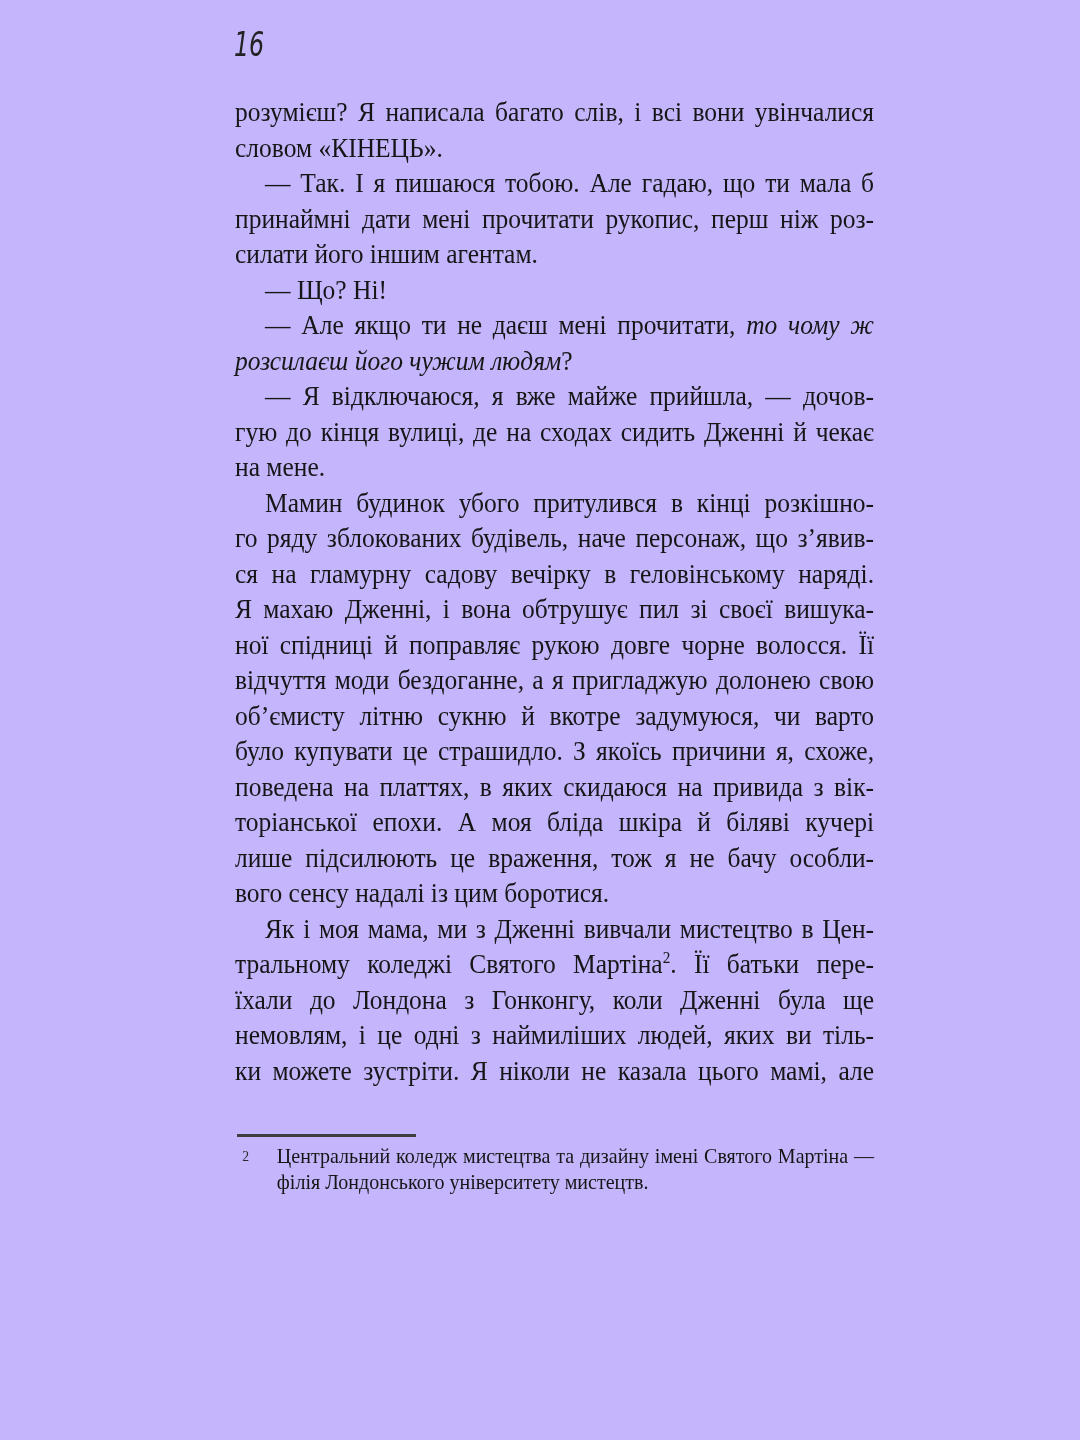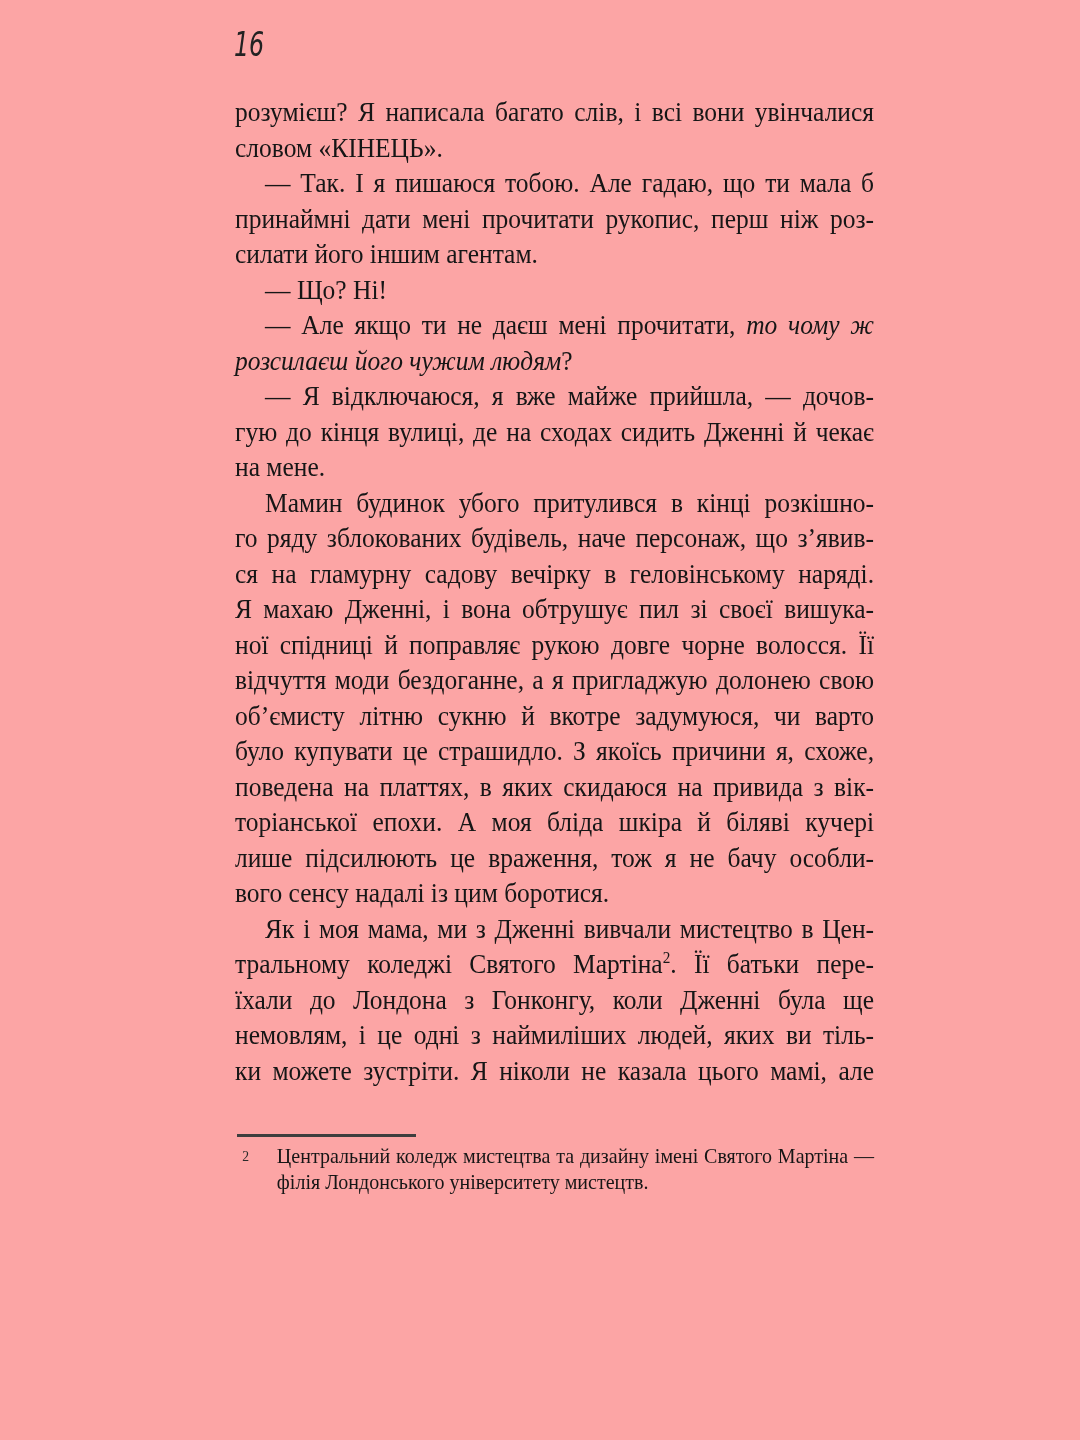--- a/index.html
+++ b/index.html
@@ -1,20 +1,20 @@
 <!DOCTYPE html>
 <html><head>
 <meta charset="utf-8">
 <style>
   html, body { margin: 0; padding: 0; background: #ffffff; }
   .page {
     position: relative;
     width: 1080px;
     height: 1440px;
-    background: #fca5a5;
+    background: #c4b5fd;
     font-family: "Liberation Serif", serif;
     color: #161616;
     overflow: hidden;
   }
   .page-number {
     position: absolute;
     left: 234px;
     top: 25px;
     font-family: "DejaVu Sans", sans-serif;
     font-style: italic;

